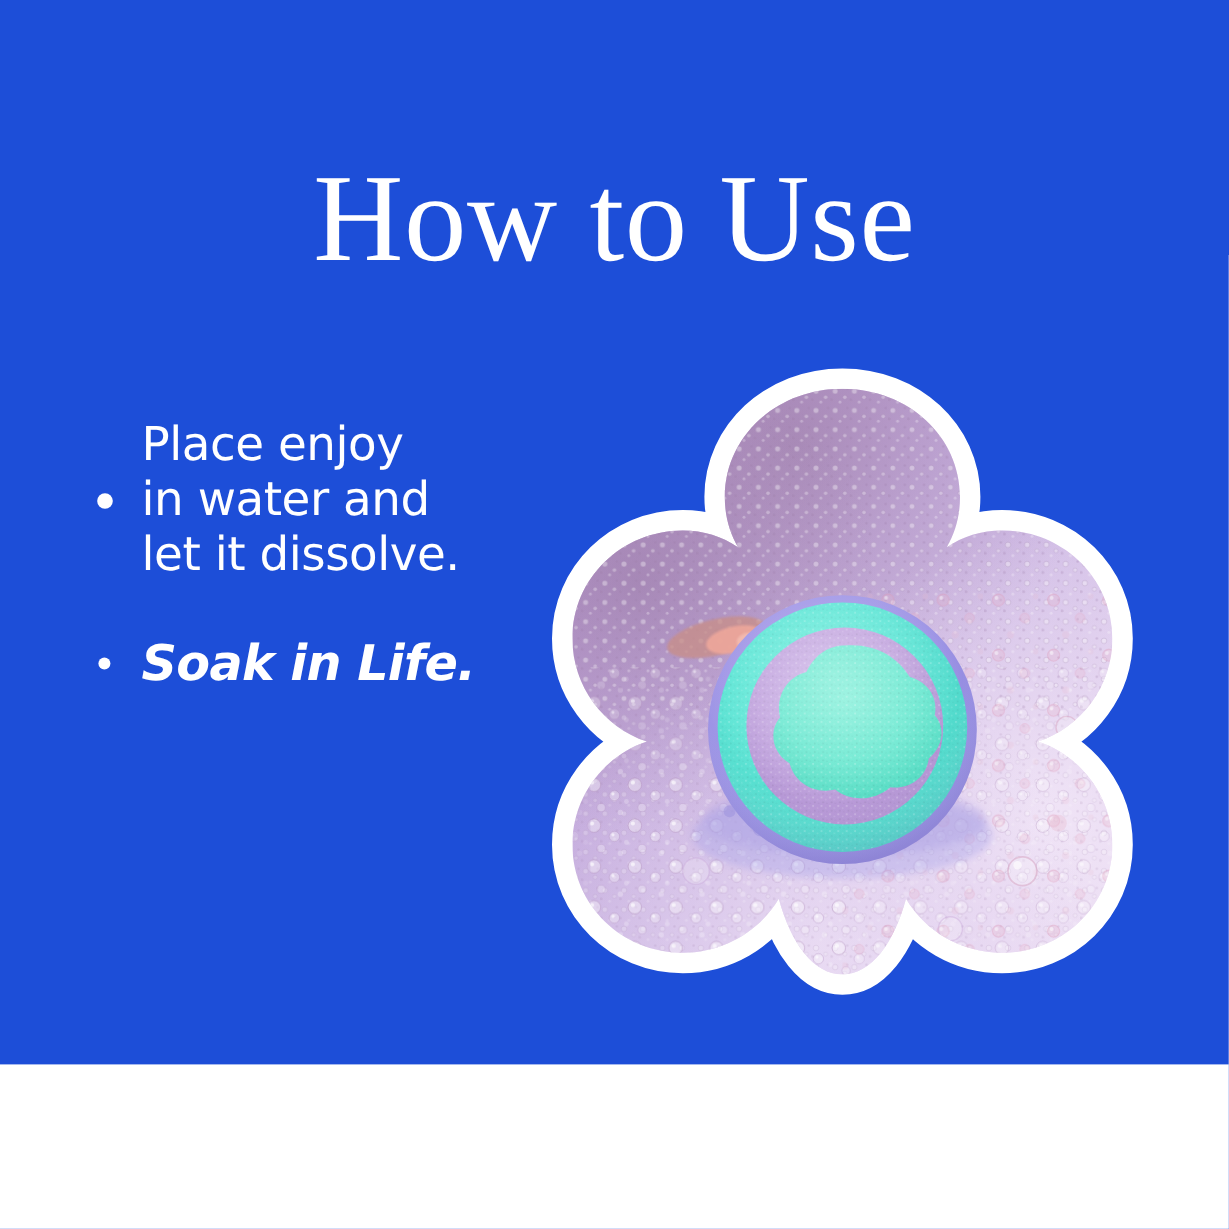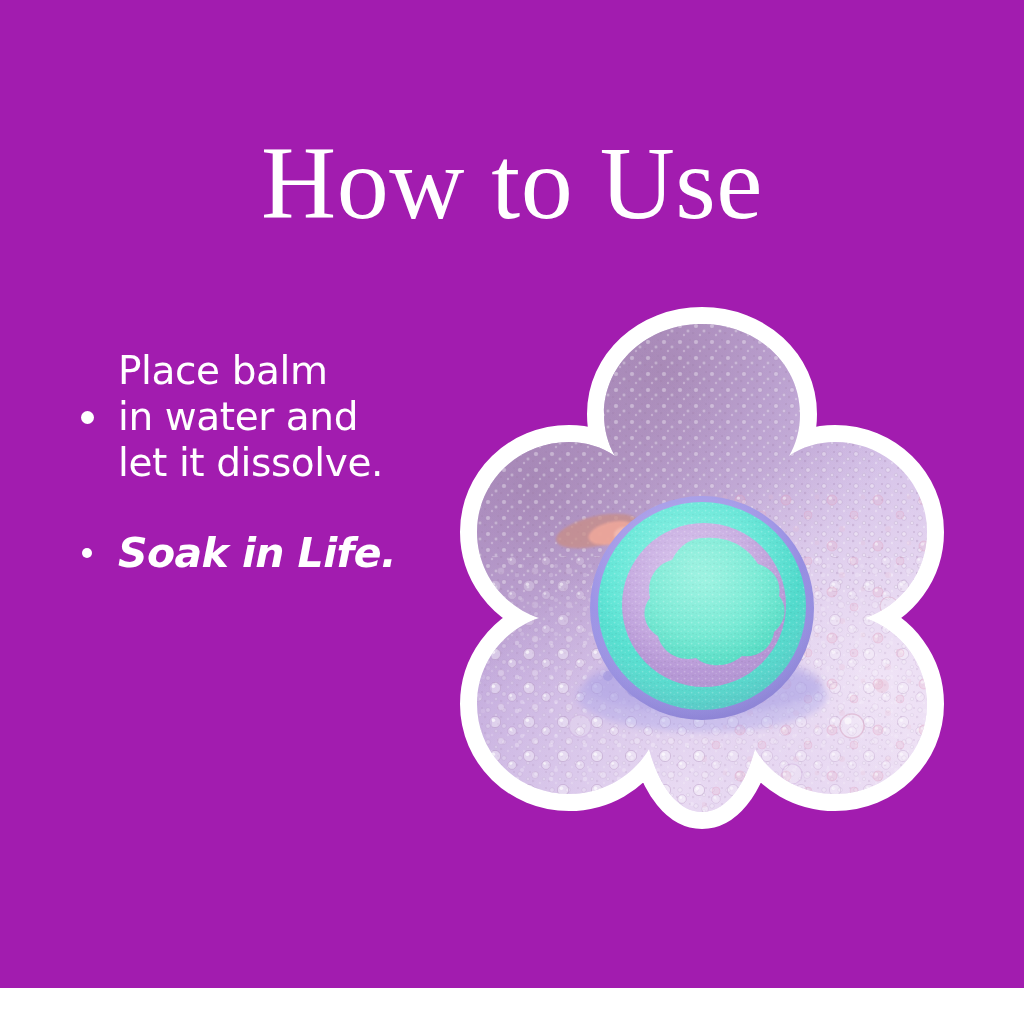--- a/index.html
+++ b/index.html
@@ -9,22 +9,22 @@
   body {
     width: 1024px;
     height: 1024px;
     overflow: hidden;
     font-family: "Liberation Sans", sans-serif;
   }
 
   #canvas {
     position: relative;
     width: 1024px;
-    height: 988px;
-    background: #a21caf;
+    height: 887px;
+    background: #1d4ed8;
     overflow: hidden;
   }
 
   
   #title {
     position: absolute;
     left: 0;
     top: 127px;
     width: 1024px;
     text-align: center;
@@ -98,21 +98,21 @@
 <div id="canvas">
 
   <div id="title">How to Use</div>
 
   <div id="steps">
 
     <div class="step">
       <div class="bullet-col">
         <span class="bullet lg"></span>
       </div>
-      <div class="step-text">Place balm
+      <div class="step-text">Place enjoy
 in water and
 let it dissolve.</div>
     </div>
 
 
     <div class="step">
       <div class="bullet-col">
         <span class="bullet sm"></span>
       </div>
       <div class="step-text emph">Soak in Life.</div>

